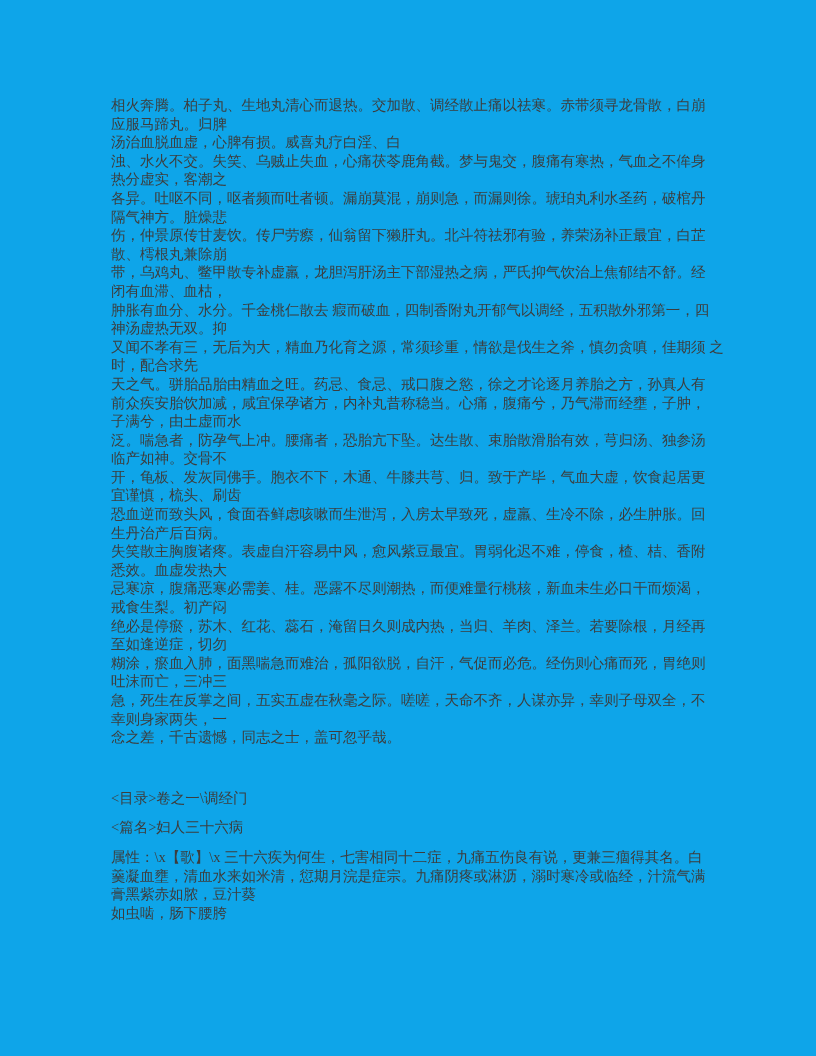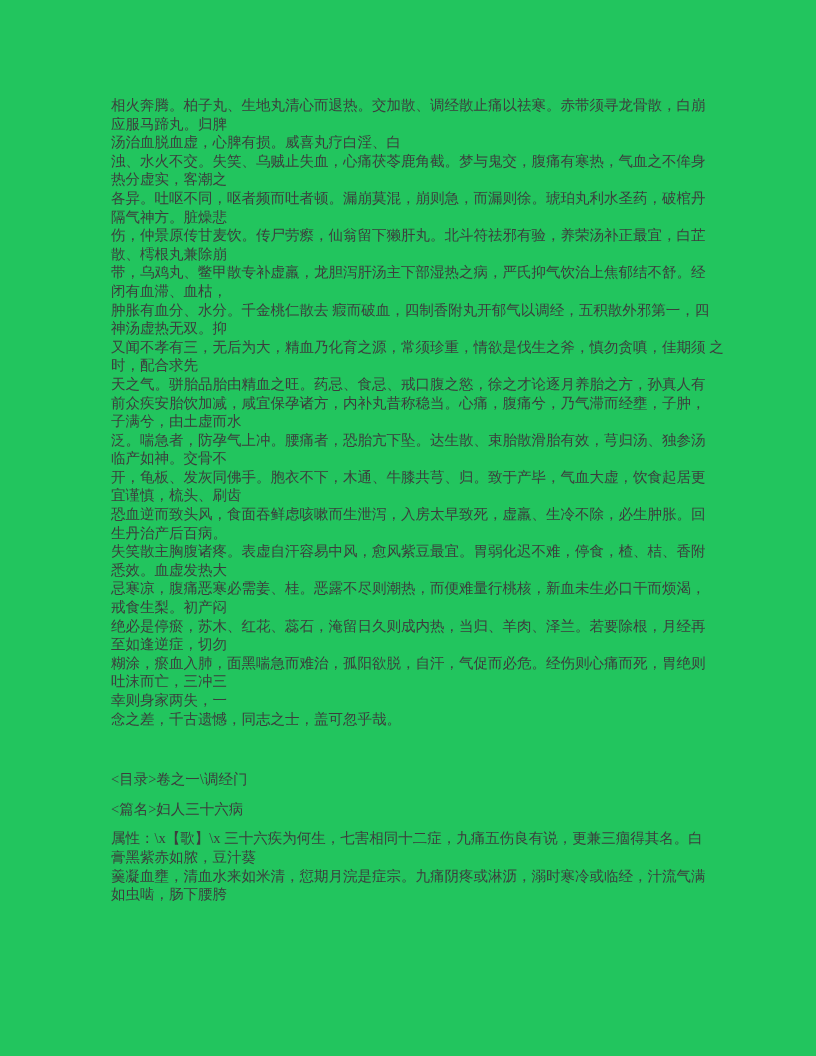--- a/index.html
+++ b/index.html
@@ -1,20 +1,20 @@
 <!DOCTYPE html>
 <html><head>
 <meta charset="utf-8">
 <style>
   html, body { margin: 0; padding: 0; background: #ffffff; }
   .page {
     position: relative;
     width: 816px;
     height: 1056px;
-    background: #22c55e;
+    background: #0ea5e9;
     overflow: hidden;
   }
   .content {
     position: absolute;
     left: 111px;
     top: 96px;
     width: 640px;
     font-family: "Liberation Serif", "DejaVu Serif", serif;
     font-size: 14.5px;
     line-height: 18.6px;
@@ -56,25 +56,26 @@
         <div class="line">恐血逆而致头风，食面吞鲜虑咳嗽而生泄泻，入房太早致死，虚羸、生冷不除，必生肿胀。回</div>
         <div class="line">生丹治产后百病。</div>
         <div class="line">失笑散主胸腹诸疼。表虚自汗容易中风，愈风紫豆最宜。胃弱化迟不难，停食，楂、桔、香附</div>
         <div class="line">悉效。血虚发热大</div>
         <div class="line">忌寒凉，腹痛恶寒必需姜、桂。恶露不尽则潮热，而便难量行桃核，新血未生必口干而烦渴，</div>
         <div class="line">戒食生梨。初产闷</div>
         <div class="line">绝必是停瘀，苏木、红花、蕊石，淹留日久则成内热，当归、羊肉、泽兰。若要除根，月经再</div>
         <div class="line">至如逢逆症，切勿</div>
         <div class="line">糊涂，瘀血入肺，面黑喘急而难治，孤阳欲脱，自汗，气促而必危。经伤则心痛而死，胃绝则</div>
         <div class="line">吐沫而亡，三冲三</div>
+        <div class="line">急，死生在反掌之间，五实五虚在秋毫之际。嗟嗟，天命不齐，人谋亦异，幸则子母双全，不</div>
         <div class="line">幸则身家两失，一</div>
         <div class="line">念之差，千古遗憾，同志之士，盖可忽乎哉。</div>
       </div>
     <div class="single-line toc">&lt;目录&gt;卷之一\调经门</div>
     <div class="single-line title">&lt;篇名&gt;妇人三十六病</div>
     <div class="para song">
         <div class="line">属性：\x【歌】\x 三十六疾为何生，七害相同十二症，九痛五伤良有说，更兼三痼得其名。白</div>
+        <div class="line">羹凝血壅，清血水来如米清，愆期月浣是症宗。九痛阴疼或淋沥，溺时寒冷或临经，汁流气满</div>
         <div class="line">膏黑紫赤如脓，豆汁葵</div>
-        <div class="line">羹凝血壅，清血水来如米清，愆期月浣是症宗。九痛阴疼或淋沥，溺时寒冷或临经，汁流气满</div>
         <div class="line">如虫啮，肠下腰胯</div>
       </div>
   </div>
 </div>
 
 </body></html>

